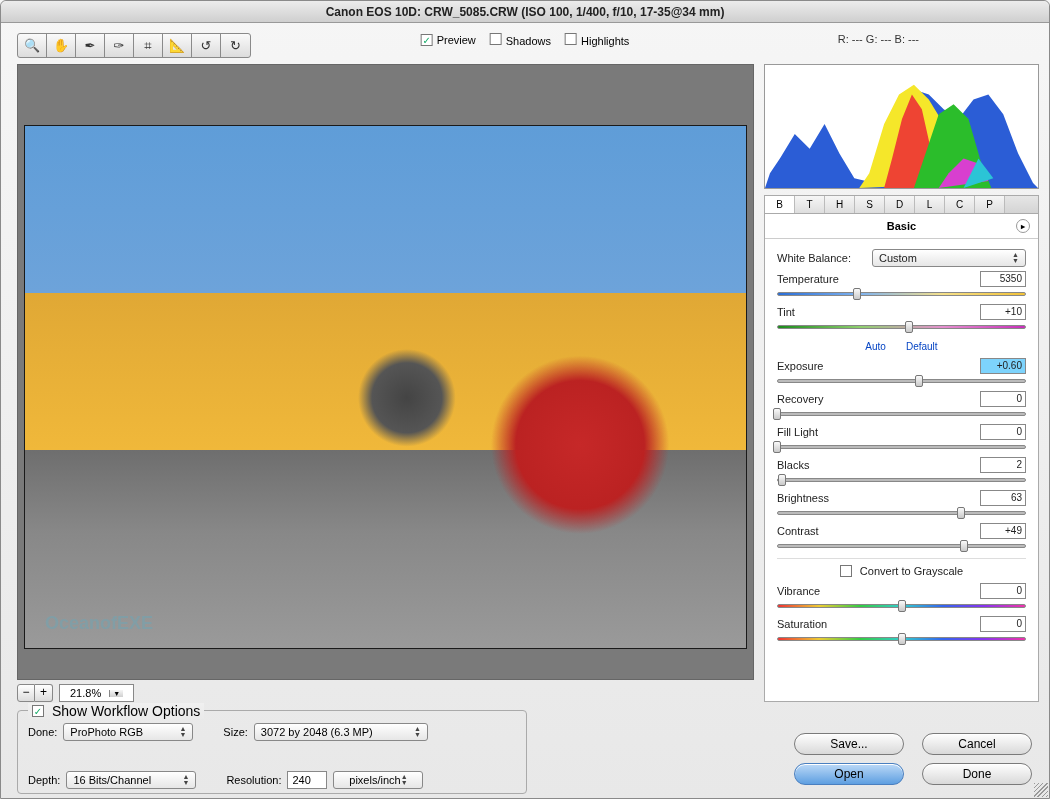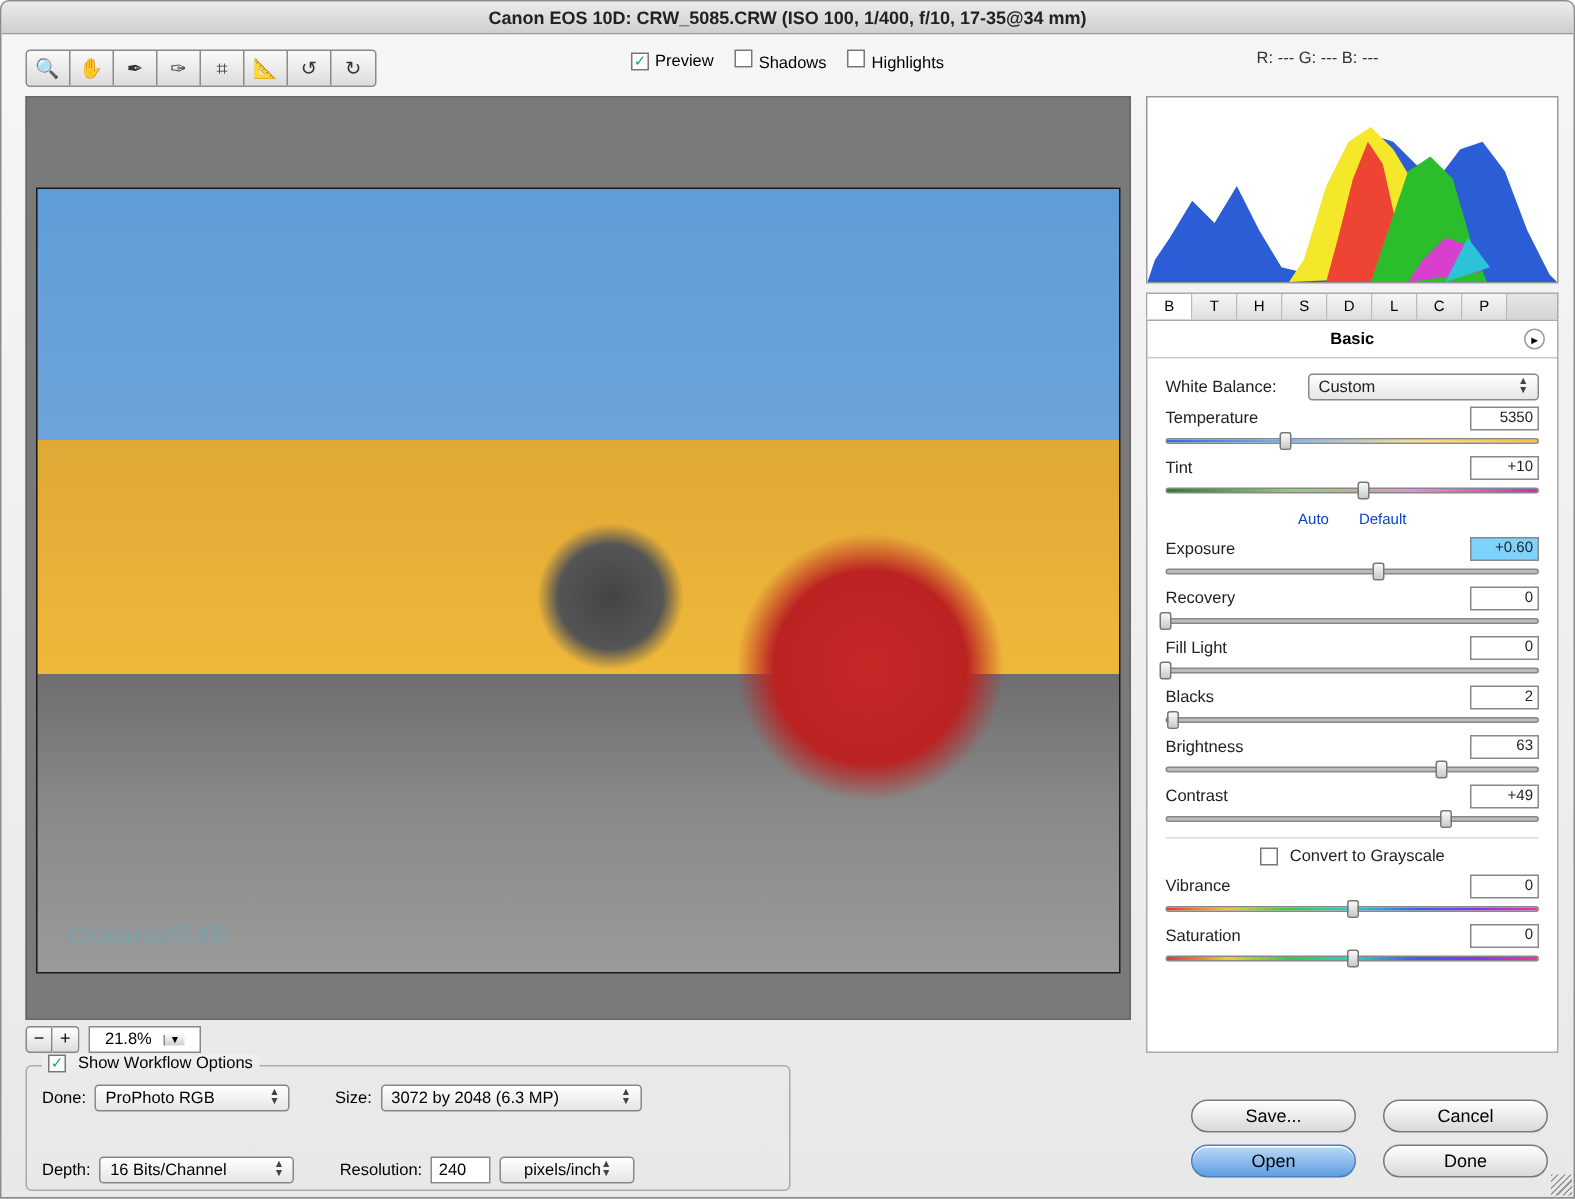--- a/index.html
+++ b/index.html
@@ -67,21 +67,21 @@
 .track.rainbow { background: linear-gradient(90deg,#e33,#ec3,#3c4,#3cc,#36e,#83e,#e3a); }
 
 .linkrow { display:flex; justify-content:center; gap:20px; margin:8px 0 6px; }
 .linkrow a { color:#0645c4; font-size:10px; cursor:pointer; }
 
 .sep { border-top: 1px solid #ddd; margin: 6px 0; }
 .centerchk { display: flex; justify-content: center; align-items: center; gap: 4px; margin: 6px 0; font-size: 11px; }
 
 
 .workflow { margin: 8px 16px 4px; border: 1px solid #aaa; border-radius: 4px; padding: 8px 10px 4px; position: relative; }
-.workflow .legend { position: absolute; top: -8px; left: 10px; background: linear-gradient(#f0f0f0,#eaeaea); padding: 0 4px; font-size: 11px; display: flex; align-items: center; gap: 4px; }
+.workflow .legend { position: absolute; top: -8px; left: 10px; background: linear-gradient(#f0f0f0,#eaeaea); padding: 0 4px; font-size: 14px; display: flex; align-items: center; gap: 4px; }
 .wfgrid { display: flex; gap: 30px; flex-wrap: wrap; margin-top: 4px; }
 .wfitem { display: flex; align-items: center; gap: 6px; font-size: 11px; }
 .wfitem .mac-select { width: 130px; flex:none; }
 .wfitem.sz .mac-select { width: 174px; }
 .wfitem .txtin { width: 40px; height: 18px; border: 1px solid #888; background: #fff; font-size: 11px; text-align: left; padding: 0 4px; line-height: 16px; }
 
 
 .btnrow { position: absolute; right: 18px; bottom: 14px; display: grid; grid-template-columns: 110px 110px; gap: 8px 18px; }
 .aqua { height: 22px; border: 1px solid #7a7a7a; border-radius: 11px; background: linear-gradient(#fefefe,#d9d9d9); font-size: 12px; font-weight: 500; display: flex; align-items: center; justify-content: center; cursor: pointer; box-shadow: inset 0 1px 0 #fff; }
 .aqua.blue { background: linear-gradient(#bcd9f7,#5e9fe1); border-color:#4a7fbf; }

